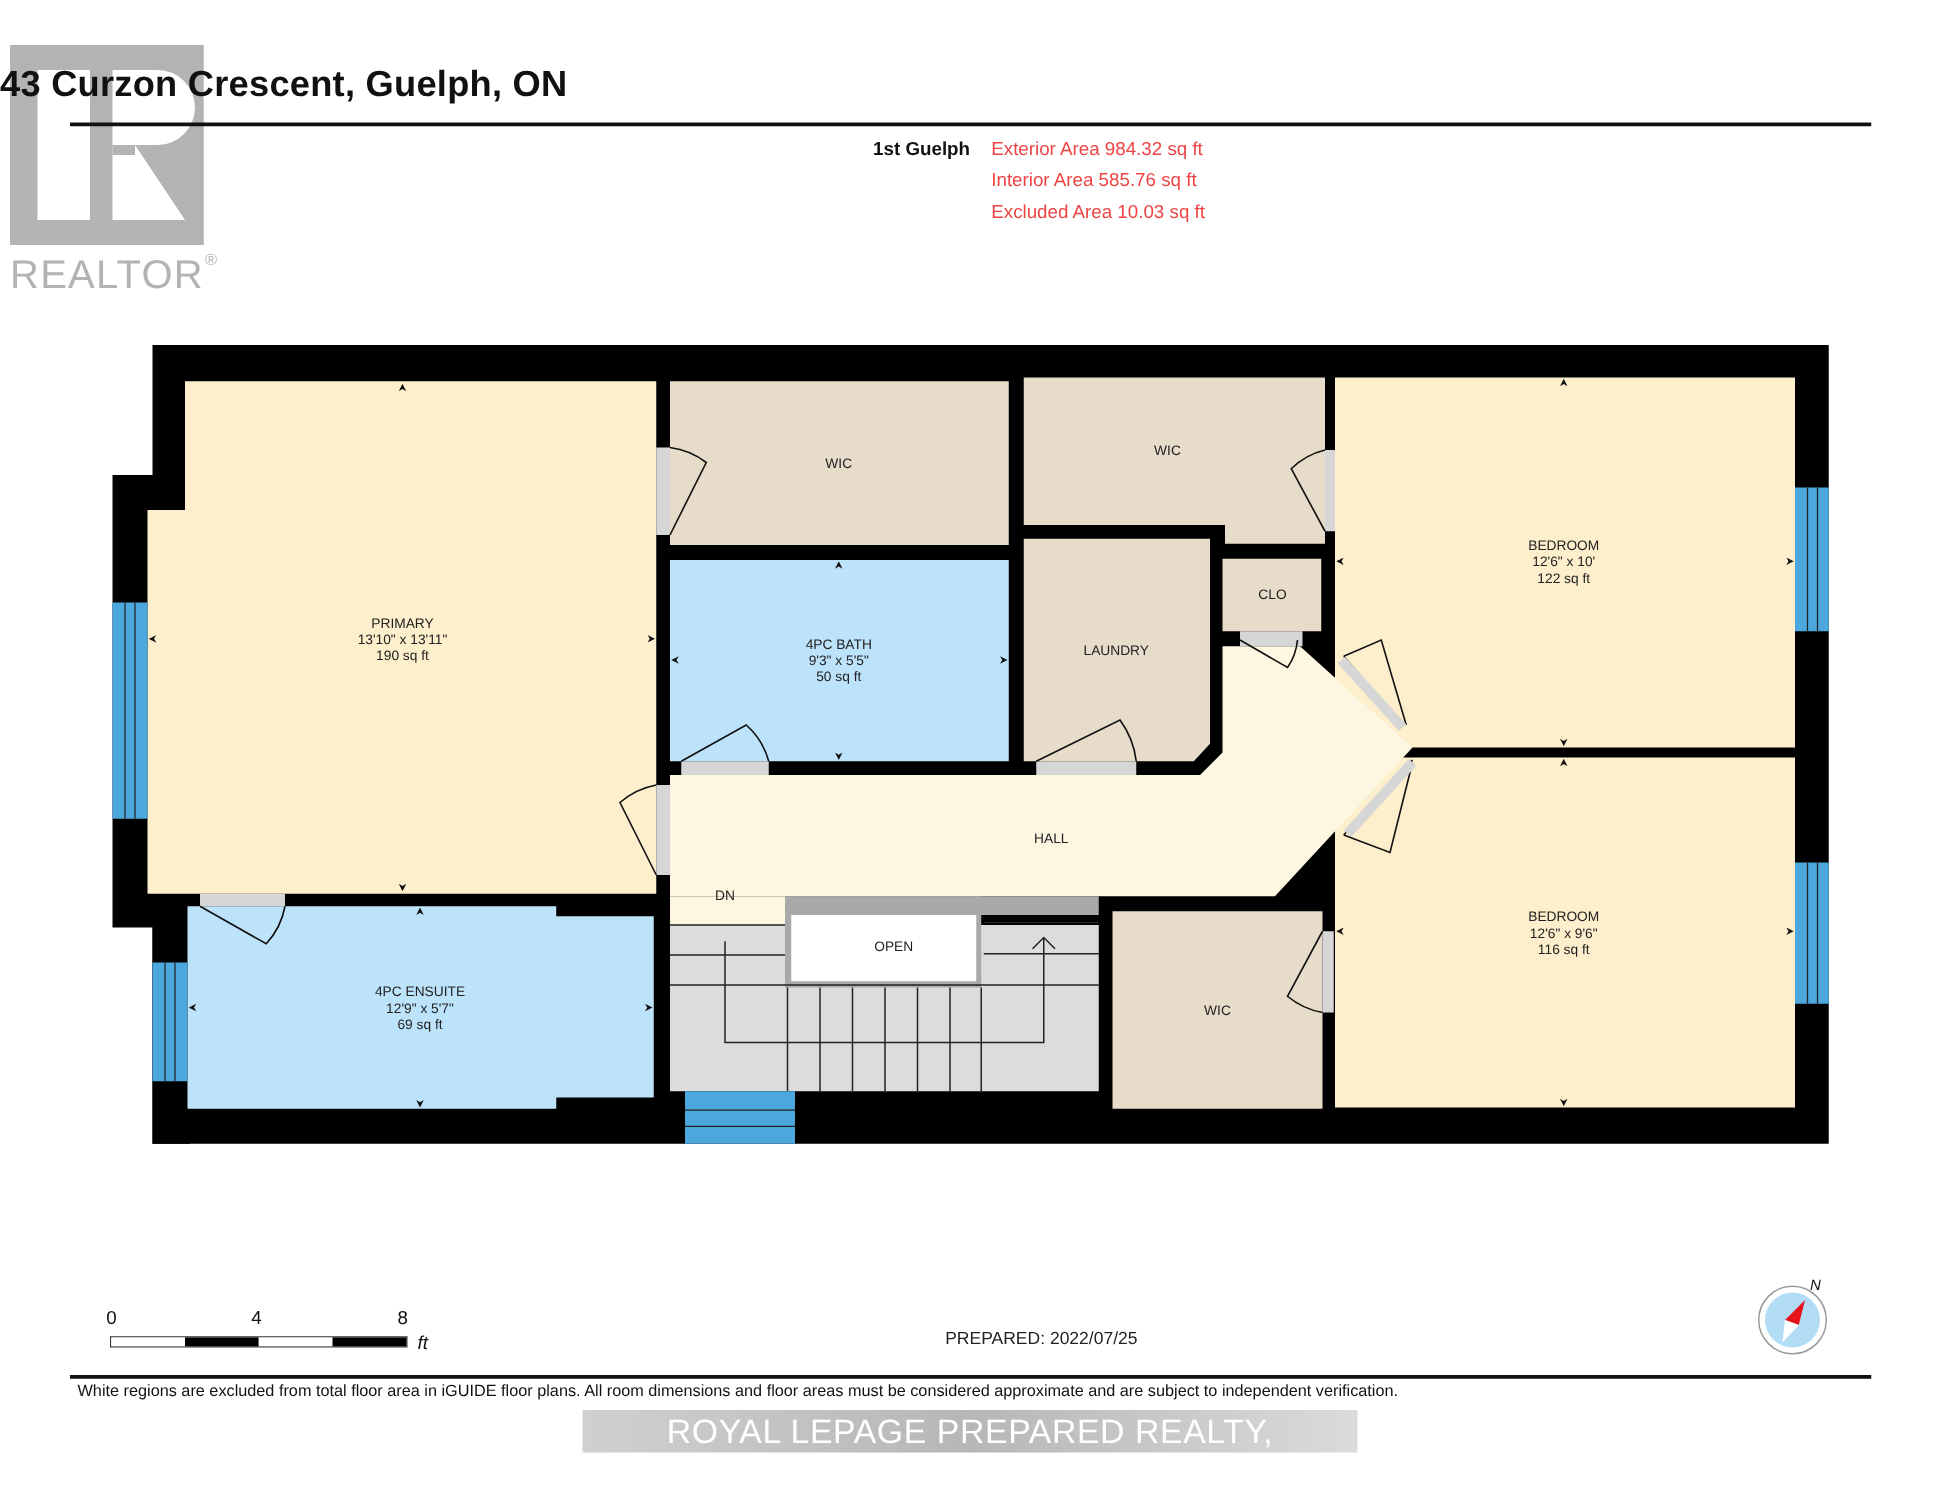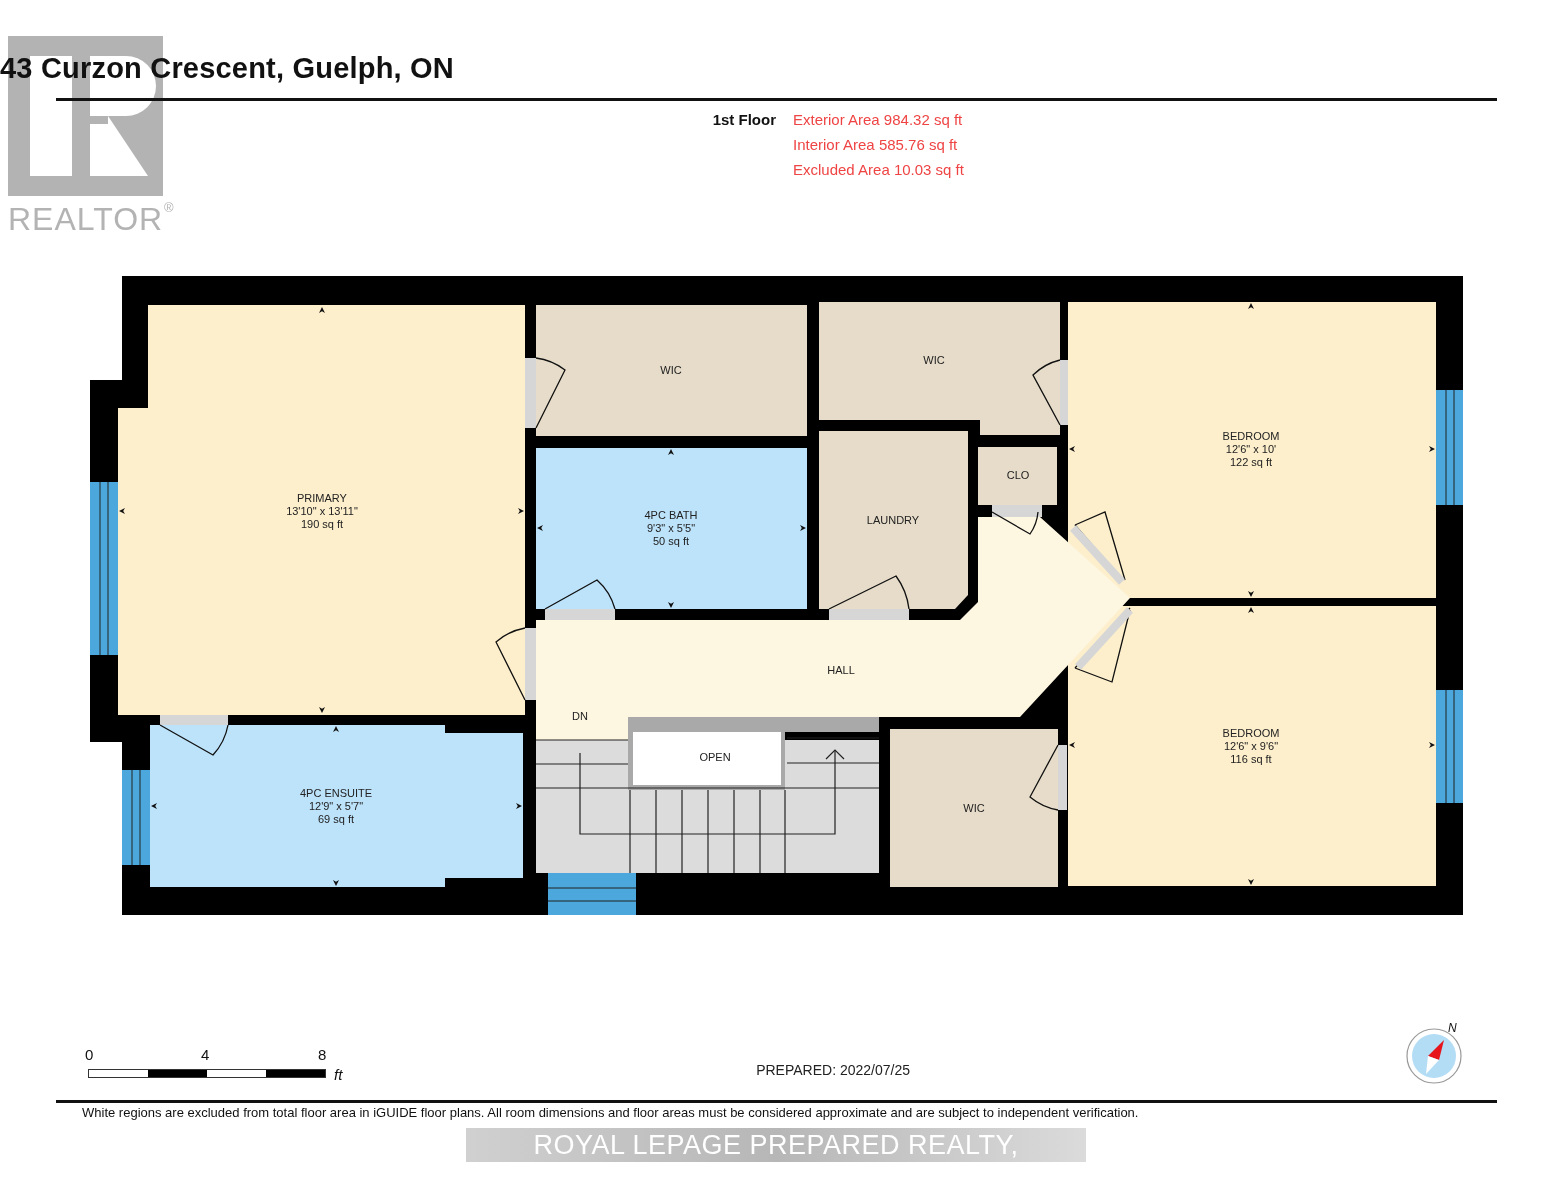--- a/index.html
+++ b/index.html
@@ -13,41 +13,41 @@
   #plan{left:0;top:0;width:1553px;height:1200px;}
   .room-label{font-family:"Liberation Sans",sans-serif;font-size:11px;fill:#222;text-anchor:middle;}
   #scale-wrap{left:80px;top:1046px;width:300px;height:40px;}
   .scale-num{position:absolute;top:0;font-size:15px;}
   #scale-bar{position:absolute;left:8px;top:23px;width:236px;height:7px;border:1px solid #333;display:flex;}
   #scale-bar div{flex:1;}
   #scale-unit{position:absolute;left:254px;top:20px;font-size:15px;font-style:italic;}
   #prepared{left:640px;width:270px;text-align:right;top:1062px;font-size:14px;color:#222;}
   #compass{left:1400px;top:1018px;width:70px;height:70px;}
   #footer-rule{left:56px;top:1100px;width:1441px;height:3px;background:#111;}
-  #disclaimer{left:62px;top:1105px;font-size:13px;color:#111;margin-left:20px;}
+  #disclaimer{left:62px;top:1105px;font-size:13px;color:#111;}
   #watermark{left:466px;top:1128px;width:620px;height:34px;font-size:27px;color:#ffffff;text-align:center;line-height:34px;
     background:linear-gradient(90deg,rgba(200,200,200,0.85),rgba(170,170,170,0.85) 50%,rgba(215,215,215,0.9));letter-spacing:0.5px;}
 </style>
 </head>
 <body>
 
 <div id="logo" class="abs">
   <svg width="170" height="200" viewBox="0 0 170 200">
     <rect x="0" y="0" width="155" height="160" fill="#b3b3b3"></rect>
     <rect x="22" y="20" width="42" height="120" fill="#fff"></rect>
     <path d="M82 20 H118 A30 30 0 0 1 118 80 H100 L140 140 H82 Z" fill="#fff"></path>
     <rect x="82" y="80" width="18" height="8" fill="#b3b3b3"></rect>
     <text x="0" y="194" font-family="Liberation Sans, sans-serif" font-size="32" fill="#b3b3b3" letter-spacing="1"><tspan>REALTOR</tspan></text>
     <text x="156" y="176" font-family="Liberation Sans, sans-serif" font-size="13" fill="#b3b3b3">®</text>
   </svg>
 </div>
 
 <div id="title" class="abs">43 Curzon Crescent, Guelph, ON</div>
 <div id="title-rule" class="abs"></div>
-<div id="floor-label" class="abs">1st Floor</div>
+<div id="floor-label" class="abs">1st Guelph</div>
 <div class="abs area-line" style="top:111px">Exterior Area 984.32 sq ft</div>
 <div class="abs area-line" style="top:136px">Interior Area 585.76 sq ft</div>
 <div class="abs area-line" style="top:161px">Excluded Area 10.03 sq ft</div>
 
 <svg id="plan" class="abs" viewBox="0 0 1553 1200">
   <defs>
     <marker id="ah" viewBox="0 0 10 10" refX="5" refY="5" markerWidth="6" markerHeight="6" orient="auto-start-reverse">
       <path d="M0 0 L10 5 L0 10 L3 5 Z" fill="#111"></path>
     </marker>
   </defs>

